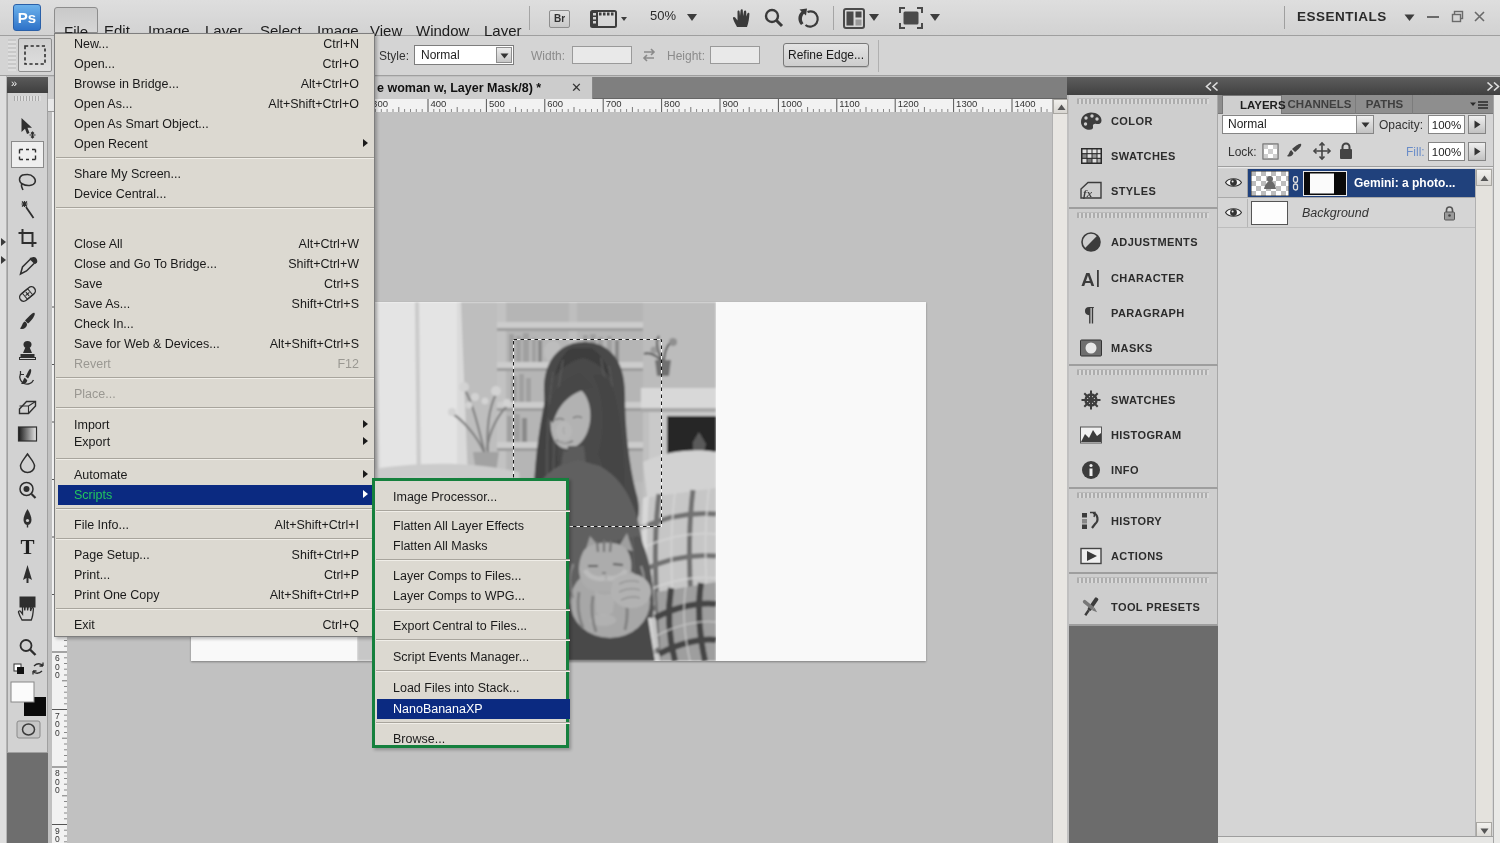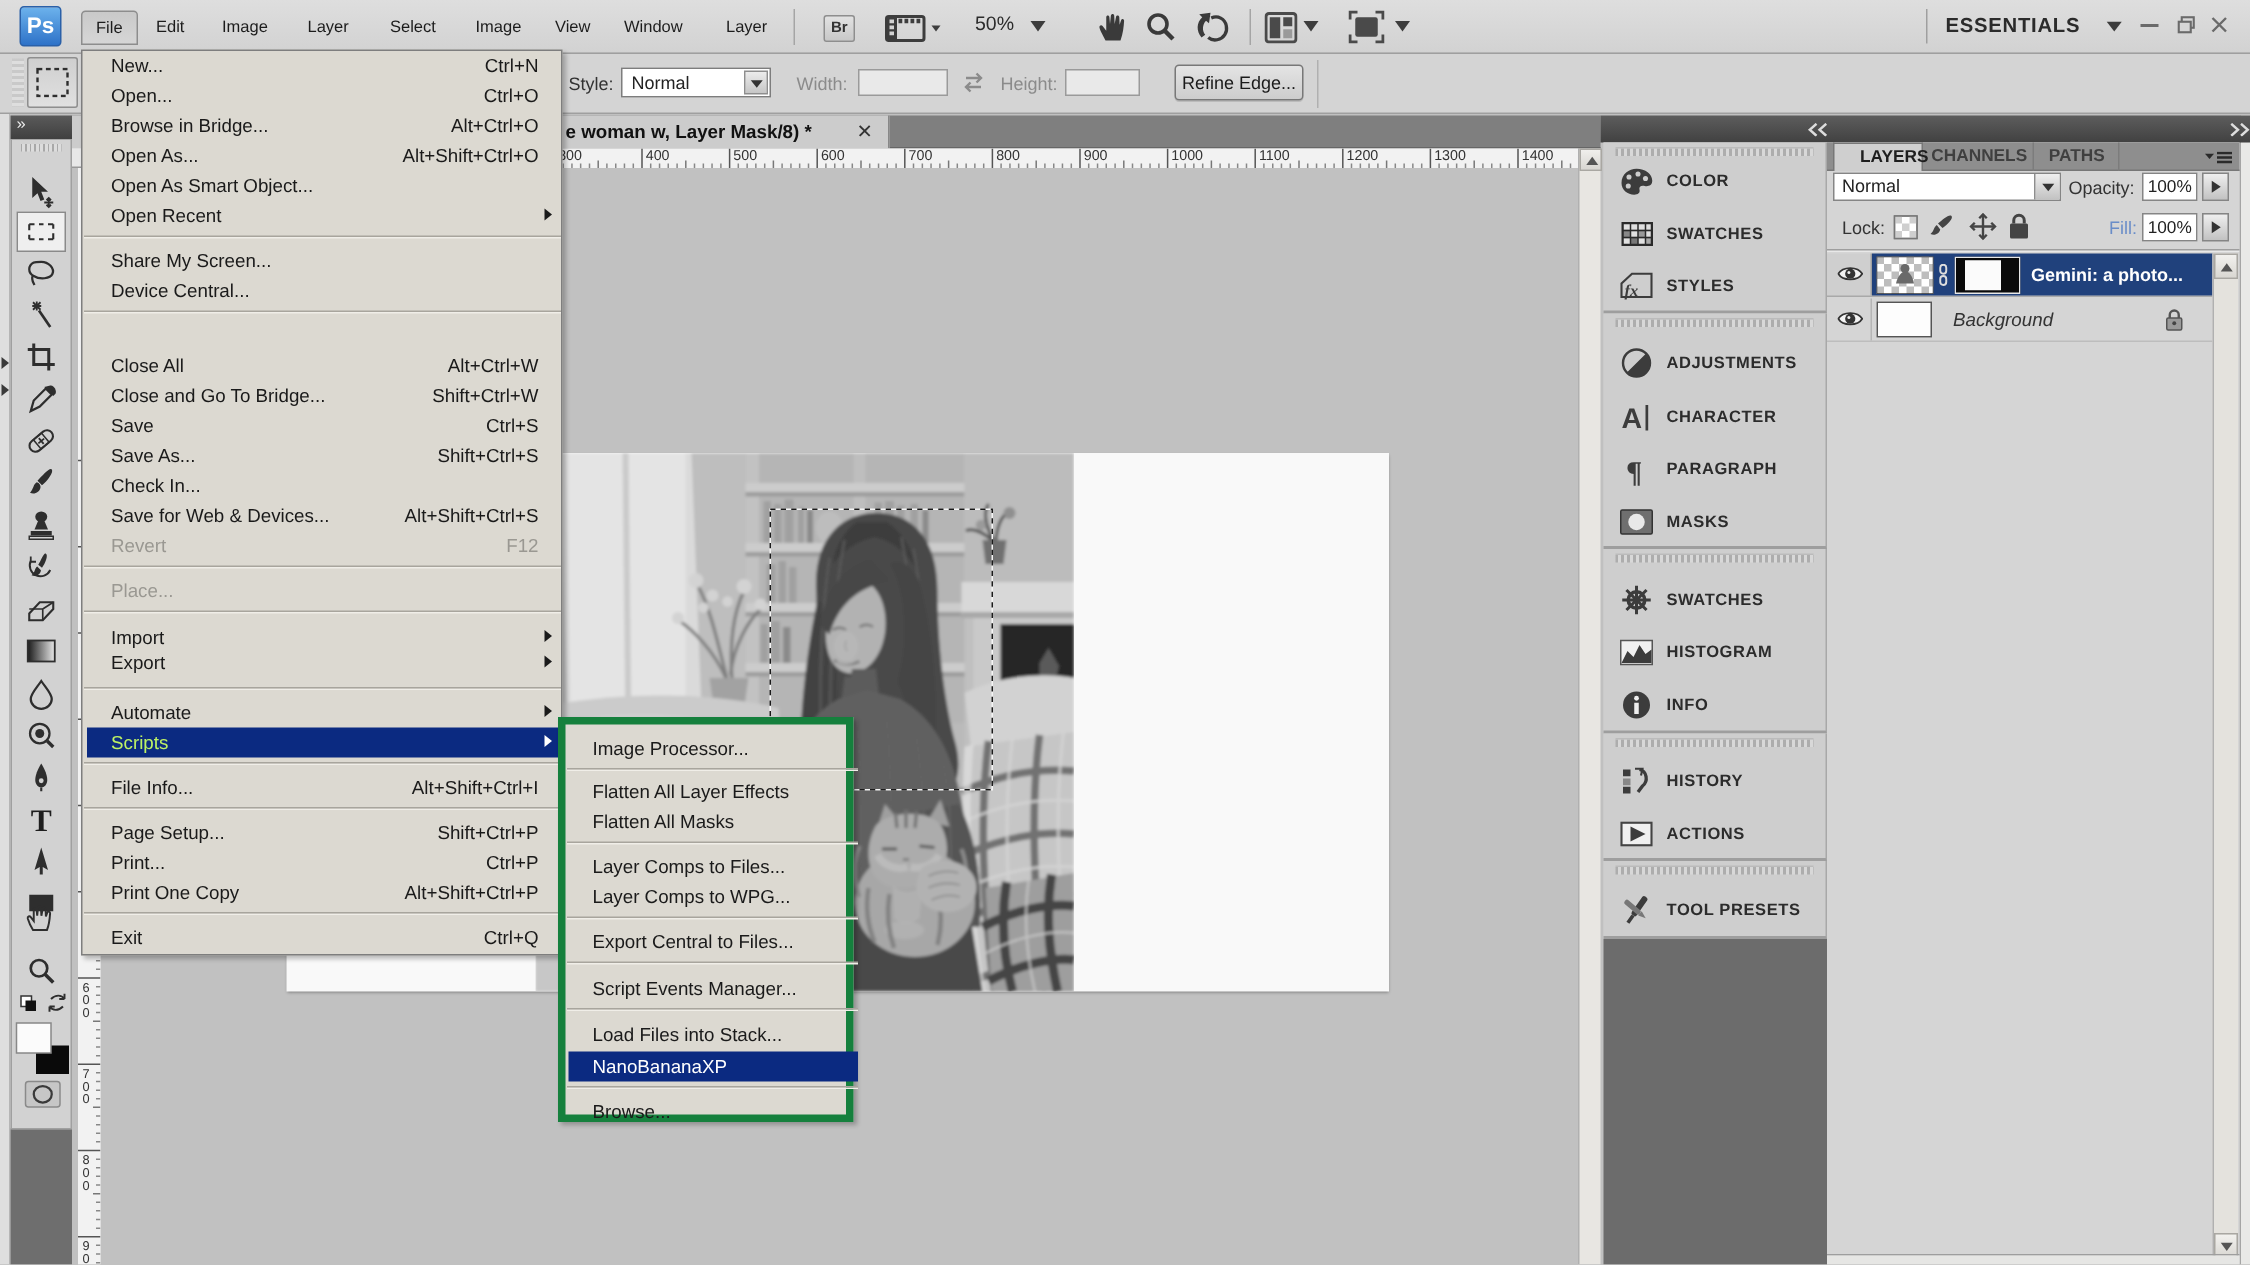--- a/index.html
+++ b/index.html
@@ -1,21 +1,21 @@
 <!DOCTYPE html>
 <html><head>
 <meta charset="utf-8">
 <style>
 * { margin:0; padding:0; box-sizing:border-box; }
 html,body { width:1500px; height:843px; overflow:hidden; }
 body { font-family:"Liberation Sans", sans-serif; background:#c0c0c0; position:relative; }
 .abs { position:absolute; }
 
 #menubar { left:0; top:0; width:1500px; height:36px; background:linear-gradient(#dedede,#d2d2d2); border-bottom:1px solid #9f9f9f; }
-.mitem { position:absolute; top:7px; height:23px; line-height:23px; font-size:11px; color:#1c1c1c; padding:0 9px; }
+.mitem { position:absolute; top:7px; height:23px; line-height:23px; font-size:15px; color:#1c1c1c; padding:12px 9px; }
 #ps { position:absolute; left:13px; top:4px; width:28px; height:27px; background:linear-gradient(#6cb2ec,#2e72c8); border:1px solid #2a60a8; border-radius:3px; color:#fff; font-weight:bold; font-size:15px; text-align:center; line-height:26px; }
 #filebtn { background:linear-gradient(#c9c9c9,#d6d6d6); border:1px solid #8d8d8d; border-radius:3px 3px 0 0; }
 
 #optbar { left:0; top:36px; width:1500px; height:40px; background:#d4d4d4; border-bottom:1px solid #9f9f9f; }
 .lbl { position:absolute; font-size:12px; color:#333; }
 .lbl.dis { color:#8b8b8b; }
 .input { position:absolute; background:#e9e9e9; border:1px solid #9a9a9a; height:18px; }
 
 #tabbar { left:48px; top:77px; width:1019px; height:22px; background:#7f7f7f; border-bottom:1px solid #666;text-align:right; }
 #doctab { position:absolute; left:0px; top:0px; width:545px; height:22px; background:#cccccc; border-right:1px solid #888; font-size:12.5px; font-weight:bold; color:#111; line-height:22px; }
@@ -43,24 +43,24 @@
 
 #lpanel { left:1218px; top:95px; width:275px; height:748px; background:#d5d5d5; }
 #ltabs { position:absolute; left:0; top:0; width:275px; height:19px; background:#8e8e8e; border-bottom:1px solid #777; }
 .ltab { position:absolute; top:0px; height:19px; font-size:11.5px; font-weight:bold; line-height:19px; text-align:center; color:#3f3f3f; }
 
 #filemenu { left:54px; top:33px; width:321px; height:604px; background:#dcd9d1; border:1px solid #7e7e7e; box-shadow:2px 2px 3px rgba(0,0,0,0.25); z-index:60; }
 .menuitem { position:absolute; left:3px; width:315px; height:20px; font-size:12.5px; color:#1a1a1a; line-height:20px; }
 .menuitem .mi-l { position:absolute; left:16px; }
 .menuitem .mi-r { position:absolute; right:14px; }
 .menuitem.dis { color:#9a9892; }
-.menuitem.hl { background:#0b2a81; color:#bef264; }
+.menuitem.hl { background:#0b2a81; color:#22c55e; }
 .msep { position:absolute; left:1px; width:318px; height:1px; background:#a8a59d; box-shadow:0 1px 0 #f0eee8; }
 .marrow { position:absolute; right:5px; top:5px; width:0; height:0; border-left:5px solid #1a1a1a; border-top:4px solid transparent; border-bottom:4px solid transparent; }
-#scriptsmenu { left:372px; top:478px; width:197px; height:270px; background:#dcd9d1; border:5px solid #15803d; box-shadow:2px 2px 3px rgba(0,0,0,0.25); z-index:60; }
+#scriptsmenu { left:372px; top:478px; width:197px; height:270px; background:#dcd9d1; border:3px solid #15803d; box-shadow:2px 2px 3px rgba(0,0,0,0.25); z-index:60; }
 .smitem { position:absolute; left:2px; width:193px; height:20px; font-size:12.5px; color:#1a1a1a; line-height:20px; padding-left:16px; }
 .smitem.hl { background:#0b2a81; color:#fff; }
 .ssep { position:absolute; left:1px; width:194px; height:1px; background:#a8a59d; box-shadow:0 1px 0 #f0eee8; }
 </style>
 </head>
 <body>
 <div class="abs" style="left:0;top:36px;width:7px;height:807px;background:#dedede;border-right:1px solid #b5b5b5;">
   <svg style="position:absolute;left:0px;top:200px;" width="7" height="30" viewBox="0 0 7 30">
       <path d="M1 2 L6 6 L1 10 Z" fill="#3a3a3a"></path>
       <path d="M1 20 L6 24 L1 28 Z" fill="#3a3a3a"></path>

